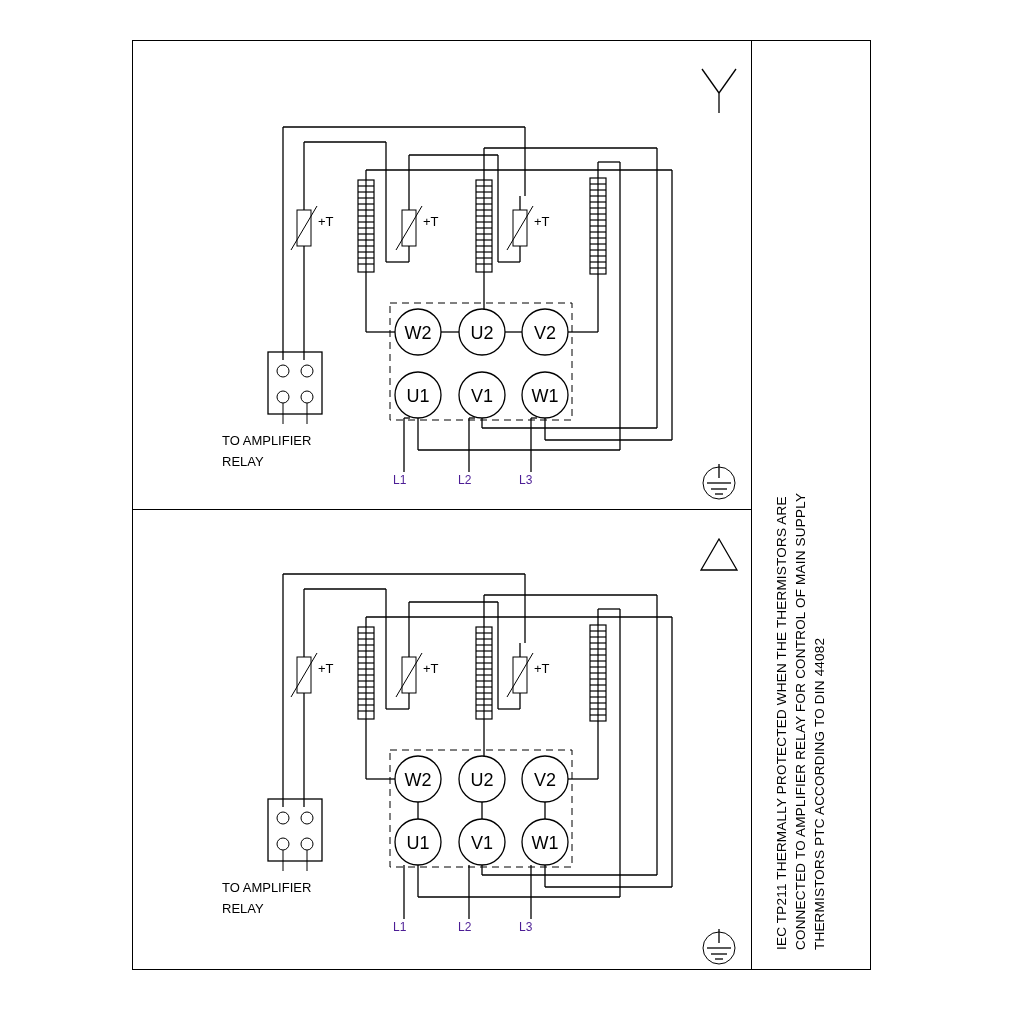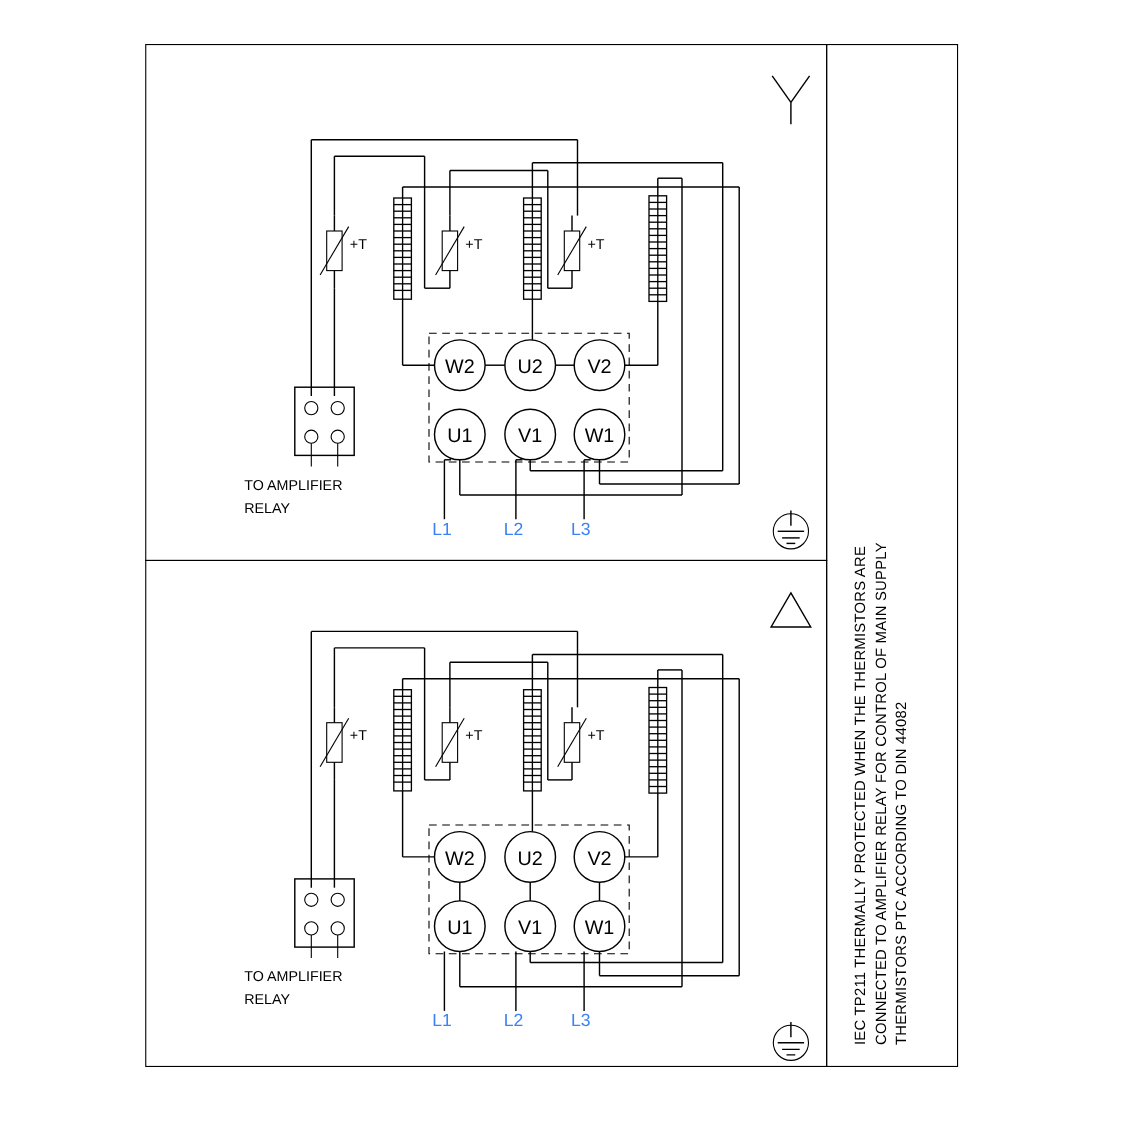--- a/index.html
+++ b/index.html
@@ -1,20 +1,20 @@
 <!DOCTYPE html>
 <html><head>
 <meta charset="utf-8">
 <style>
   html,body{margin:0;padding:0;background:#ffffff;}
   body{width:1024px;height:1024px;font-family:"Liberation Sans", sans-serif;}
   #sheet{position:relative;width:1024px;height:1024px;}
   .frame{position:absolute;border:1.5px solid #000;box-sizing:border-box;}
   .txt{position:absolute;font-size:13px;color:#000;white-space:pre;line-height:1.45;}
-  .lbl{position:absolute;font-size:16px;color:#3b82f6;white-space:pre;}
+  .lbl{position:absolute;font-size:12px;color:#4c1d95;white-space:pre;}
   .vwrap{position:absolute;}
   .vtxt{display:block;transform-origin:0 0;transform:rotate(-90deg);font-size:13.5px;white-space:pre;color:#000;letter-spacing:0.2px;}
   svg{position:absolute;left:0;top:0;overflow:visible;}
   .ln{stroke:#000;stroke-width:1.3;fill:none;}
   .thin{stroke:#000;stroke-width:1;fill:none;}
   .coil rect{fill:none;stroke:#000;stroke-width:1.2;}
   .coil line{stroke:#000;stroke-width:1.2;}
   .term circle{fill:none;stroke:#000;stroke-width:1.3;}
   .dash{stroke:#000;stroke-width:1;fill:none;stroke-dasharray:7 5;}
   .termtxt{font-family:"Liberation Sans", sans-serif;font-size:18px;fill:#000;text-anchor:middle;dominant-baseline:central;}

